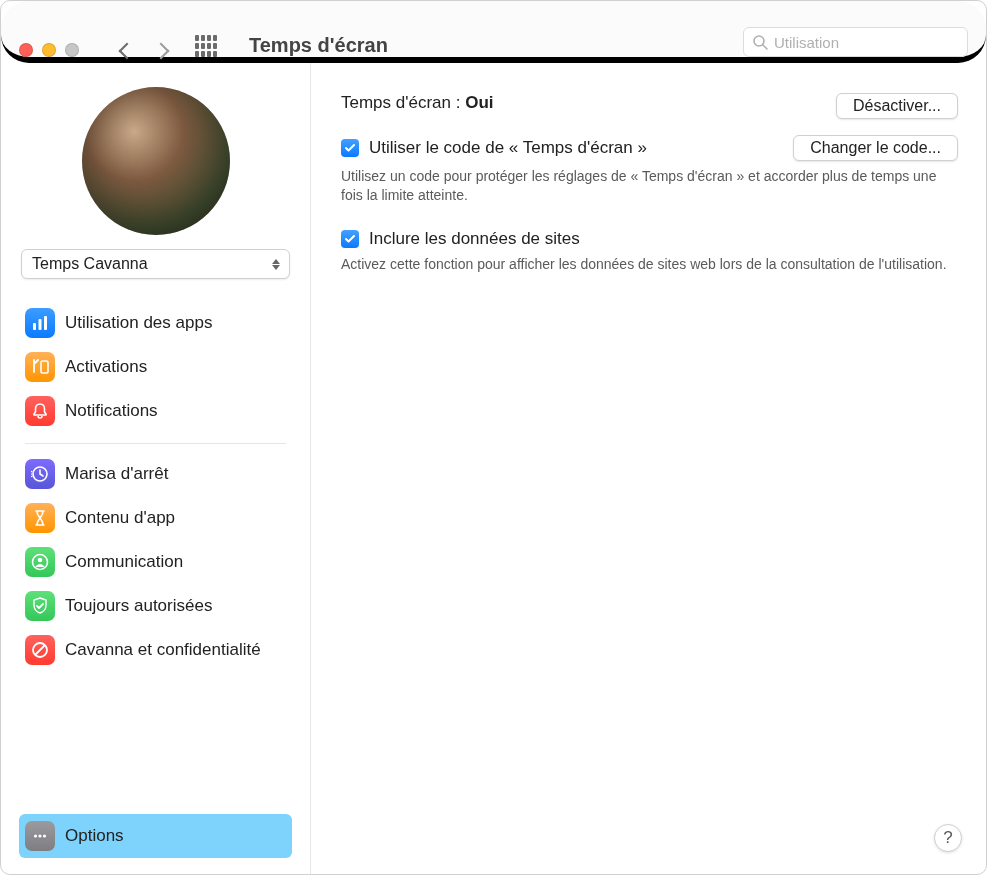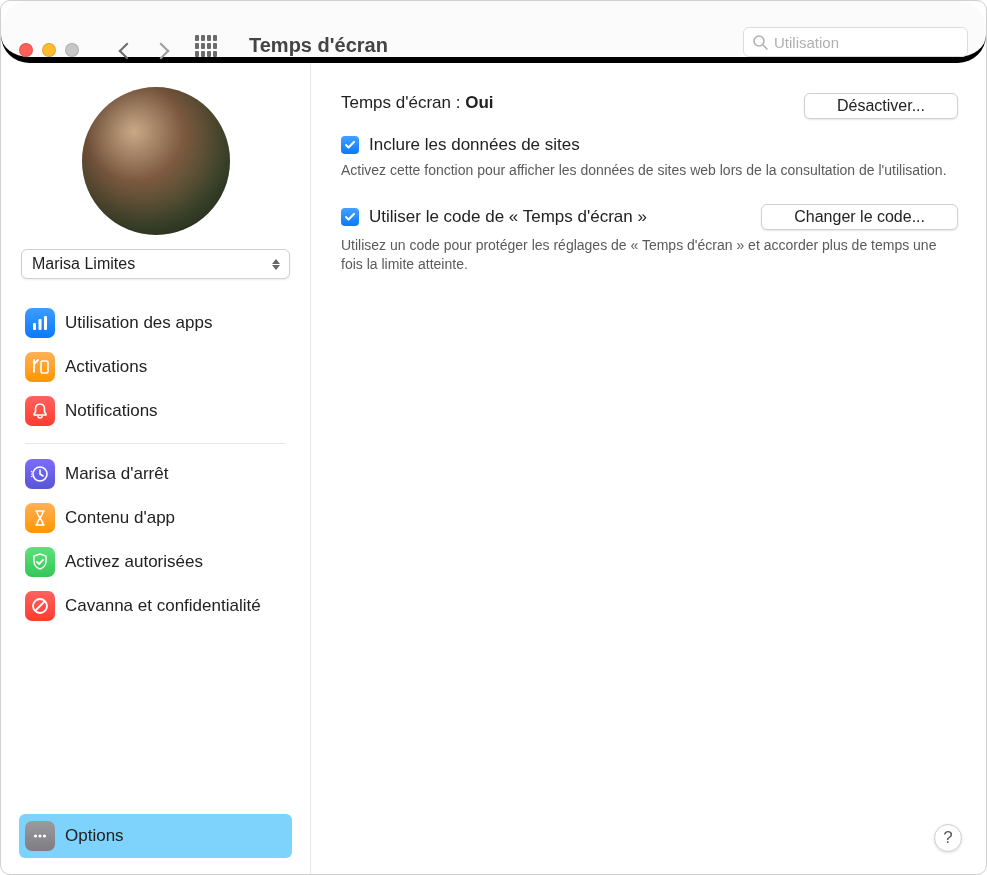--- a/index.html
+++ b/index.html
@@ -113,21 +113,21 @@
   .main {
     flex: 1;
     padding: 30px 28px 20px 30px;
     position: relative;
   }
   .row { display:flex; align-items:flex-start; justify-content:space-between; gap: 24px; }
   .status-line { font-size: 17px; color: #222; margin-bottom: 22px; }
   .status-line .strong { font-weight: 600; }
   .mac-button {
     background: #fff; border: 0.7px solid #d0d0d0; border-radius: 6px;
-    padding: 3px 32px; font-size: 16px; color: #222;
+    padding: 3px 16px; font-size: 16px; color: #222;
     box-shadow: 0 1px 2px rgba(0,0,0,0.10);
     white-space: nowrap;
   }
 
   .setting-block { margin-bottom: 24px; }
   .check-row { display:flex; align-items:center; gap: 10px; }
   .checkbox {
     width: 18px; height: 18px; border-radius: 4px;
     background: linear-gradient(#43a0ff,#0a7aff);
     display:flex; align-items:center; justify-content:center;
@@ -187,21 +187,21 @@
     </div>
   </div>
 
   <div class="body">
 
     <div class="sidebar">
       <div class="avatar-wrap">
         <div class="avatar"></div>
       </div>
       <div class="user-select">
-        <span class="user-select-label">Marisa Limites</span>
+        <span class="user-select-label">Temps Cavanna</span>
         <span class="select-arrows">
           <span class="arr up"></span>
             <span class="arr dn"></span>
         </span>
       </div>
 
       <div class="side-list">
         <div class="side-item">
           <span class="side-icon ic-blue">
             <svg width="18" height="18" viewBox="0 0 18 18">
@@ -251,25 +251,35 @@
           <span class="side-icon ic-orange">
             <svg width="18" height="18" viewBox="0 0 18 18">
                 <path d="M5 2h8M5 16h8M6 2c0 4 2 5 3 7-1 2-3 3-3 7M12 2c0 4-2 5-3 7 1 2 3 3 3 7" stroke="#fff" stroke-width="1.6" fill="none" stroke-linecap="round"></path>
               </svg>
           </span>
           <span>Contenu d'app</span>
         </div>
         <div class="side-item">
           <span class="side-icon ic-green">
             <svg width="18" height="18" viewBox="0 0 18 18">
+                <circle cx="9" cy="9" r="7.5" fill="none" stroke="#fff" stroke-width="1.6"></circle>
+                <circle cx="9" cy="7" r="2.3" fill="#fff"></circle>
+                <path d="M4.5 14c1-2.2 3-3 4.5-3s3.5.8 4.5 3" fill="#fff"></path>
+              </svg>
+          </span>
+          <span>Communication</span>
+        </div>
+        <div class="side-item">
+          <span class="side-icon ic-green">
+            <svg width="18" height="18" viewBox="0 0 18 18">
                 <path d="M9 1l6 2v5c0 4-3 7-6 8-3-1-6-4-6-8V3l6-2z" fill="none" stroke="#fff" stroke-width="1.4"></path>
                 <path d="M6 9l2 2 4-4" stroke="#fff" stroke-width="1.8" fill="none" stroke-linecap="round" stroke-linejoin="round"></path>
               </svg>
           </span>
-          <span>Activez autorisées</span>
+          <span>Toujours autorisées</span>
         </div>
         <div class="side-item">
           <span class="side-icon ic-redno">
             <svg width="18" height="18" viewBox="0 0 18 18">
                 <circle cx="9" cy="9" r="7" fill="none" stroke="#fff" stroke-width="1.8"></circle>
                 <line x1="4" y1="14" x2="14" y2="4" stroke="#fff" stroke-width="1.8"></line>
               </svg>
           </span>
           <span>Cavanna et confidentialité</span>
         </div>
@@ -291,47 +301,47 @@
       </div>
     </div>
 
     <div class="main">
       <div class="row">
         <div class="status-line">
           <span>Temps d'écran :</span>
           <span class="strong">Oui</span>
         </div>
         <button class="mac-button">Désactiver...</button>
-      </div>
-
-      <div class="setting-block">
-        <div class="check-row">
-          <span class="checkbox">
-            <svg width="12" height="12" viewBox="0 0 12 12">
-                <path d="M2 6l2.5 2.5L10 3" stroke="#fff" stroke-width="2" fill="none" stroke-linecap="round" stroke-linejoin="round"></path>
-              </svg>
-          </span>
-          <span class="check-label">Inclure les données de sites</span>
-        </div>
-        <div class="check-desc">Activez cette fonction pour afficher les données de sites web lors de la consultation de l'utilisation.</div>
       </div>
 
       <div class="setting-block">
         <div class="row" style="align-items:center;">
           <div class="check-row">
             <span class="checkbox">
               <svg width="12" height="12" viewBox="0 0 12 12">
                   <path d="M2 6l2.5 2.5L10 3" stroke="#fff" stroke-width="2" fill="none" stroke-linecap="round" stroke-linejoin="round"></path>
                 </svg>
             </span>
             <span class="check-label">Utiliser le code de « Temps d'écran »</span>
           </div>
           <button class="mac-button">Changer le code...</button>
         </div>
         <div class="check-desc">Utilisez un code pour protéger les réglages de « Temps d'écran » et accorder plus de temps une fois la limite atteinte.</div>
       </div>
 
+      <div class="setting-block">
+        <div class="check-row">
+          <span class="checkbox">
+            <svg width="12" height="12" viewBox="0 0 12 12">
+                <path d="M2 6l2.5 2.5L10 3" stroke="#fff" stroke-width="2" fill="none" stroke-linecap="round" stroke-linejoin="round"></path>
+              </svg>
+          </span>
+          <span class="check-label">Inclure les données de sites</span>
+        </div>
+        <div class="check-desc">Activez cette fonction pour afficher les données de sites web lors de la consultation de l'utilisation.</div>
+      </div>
+
       <div class="help-btn">
         <span>?</span>
       </div>
     </div>
   </div>
 </div>
 
 </body></html>

